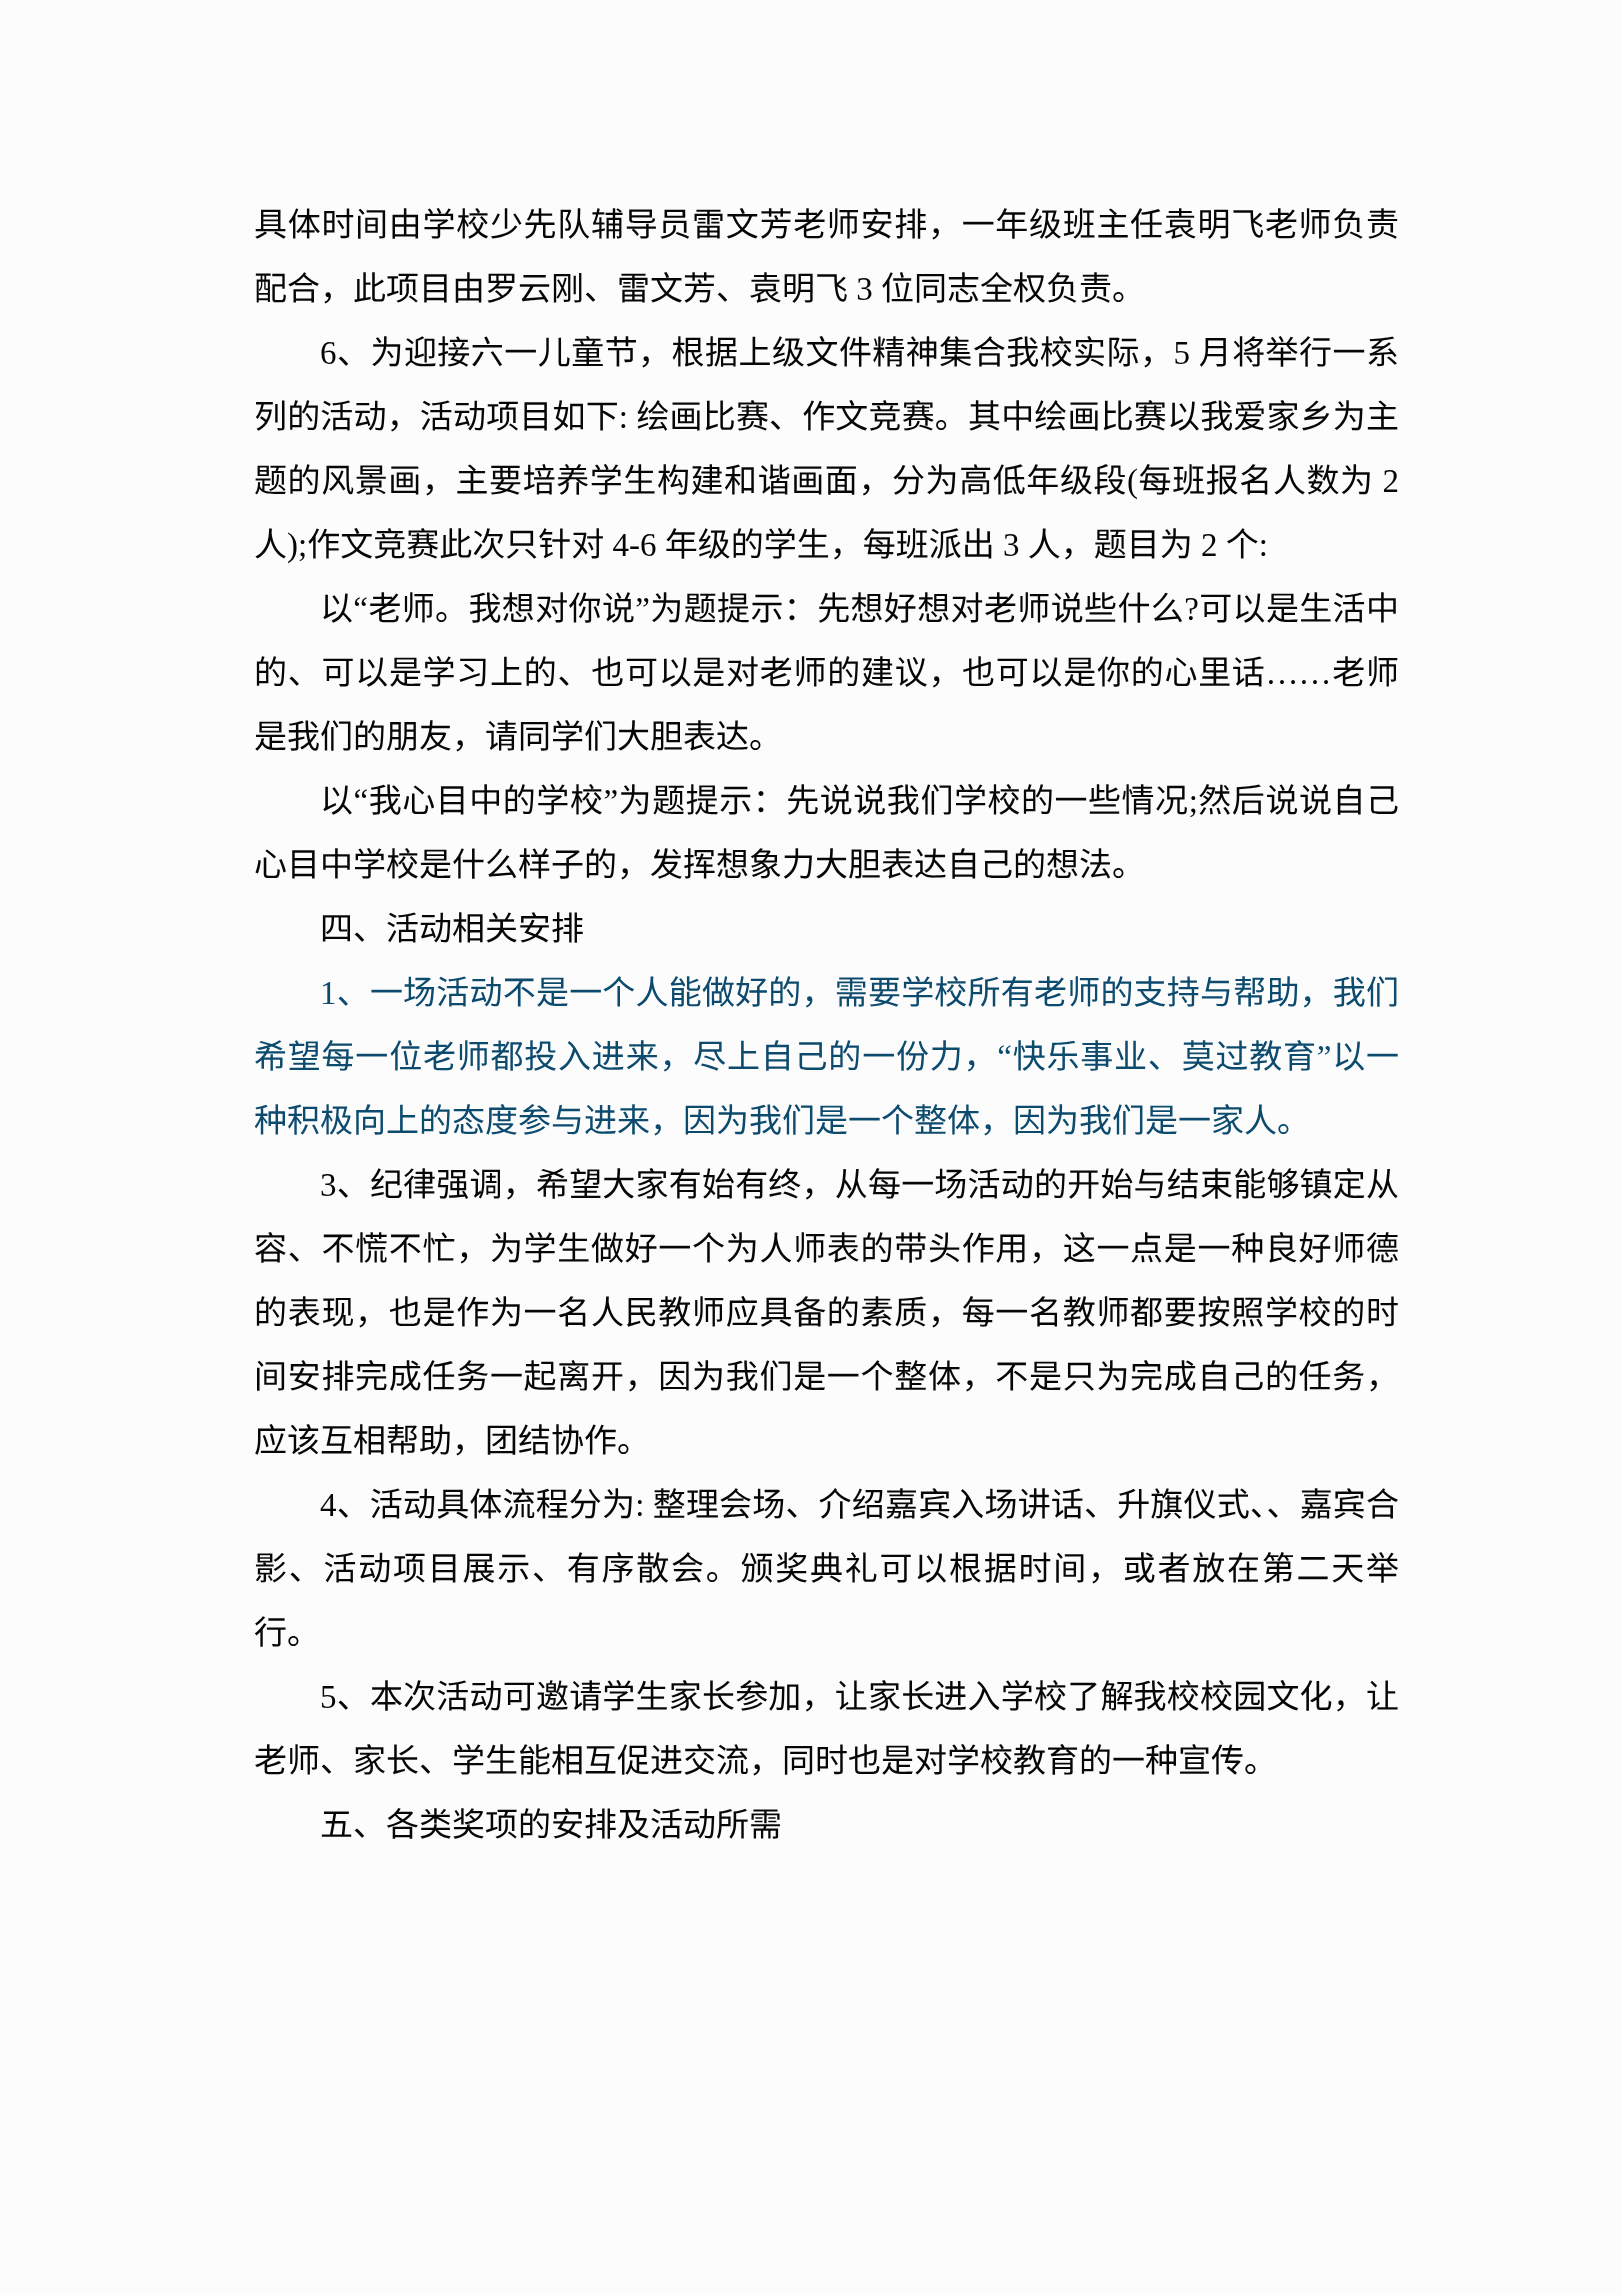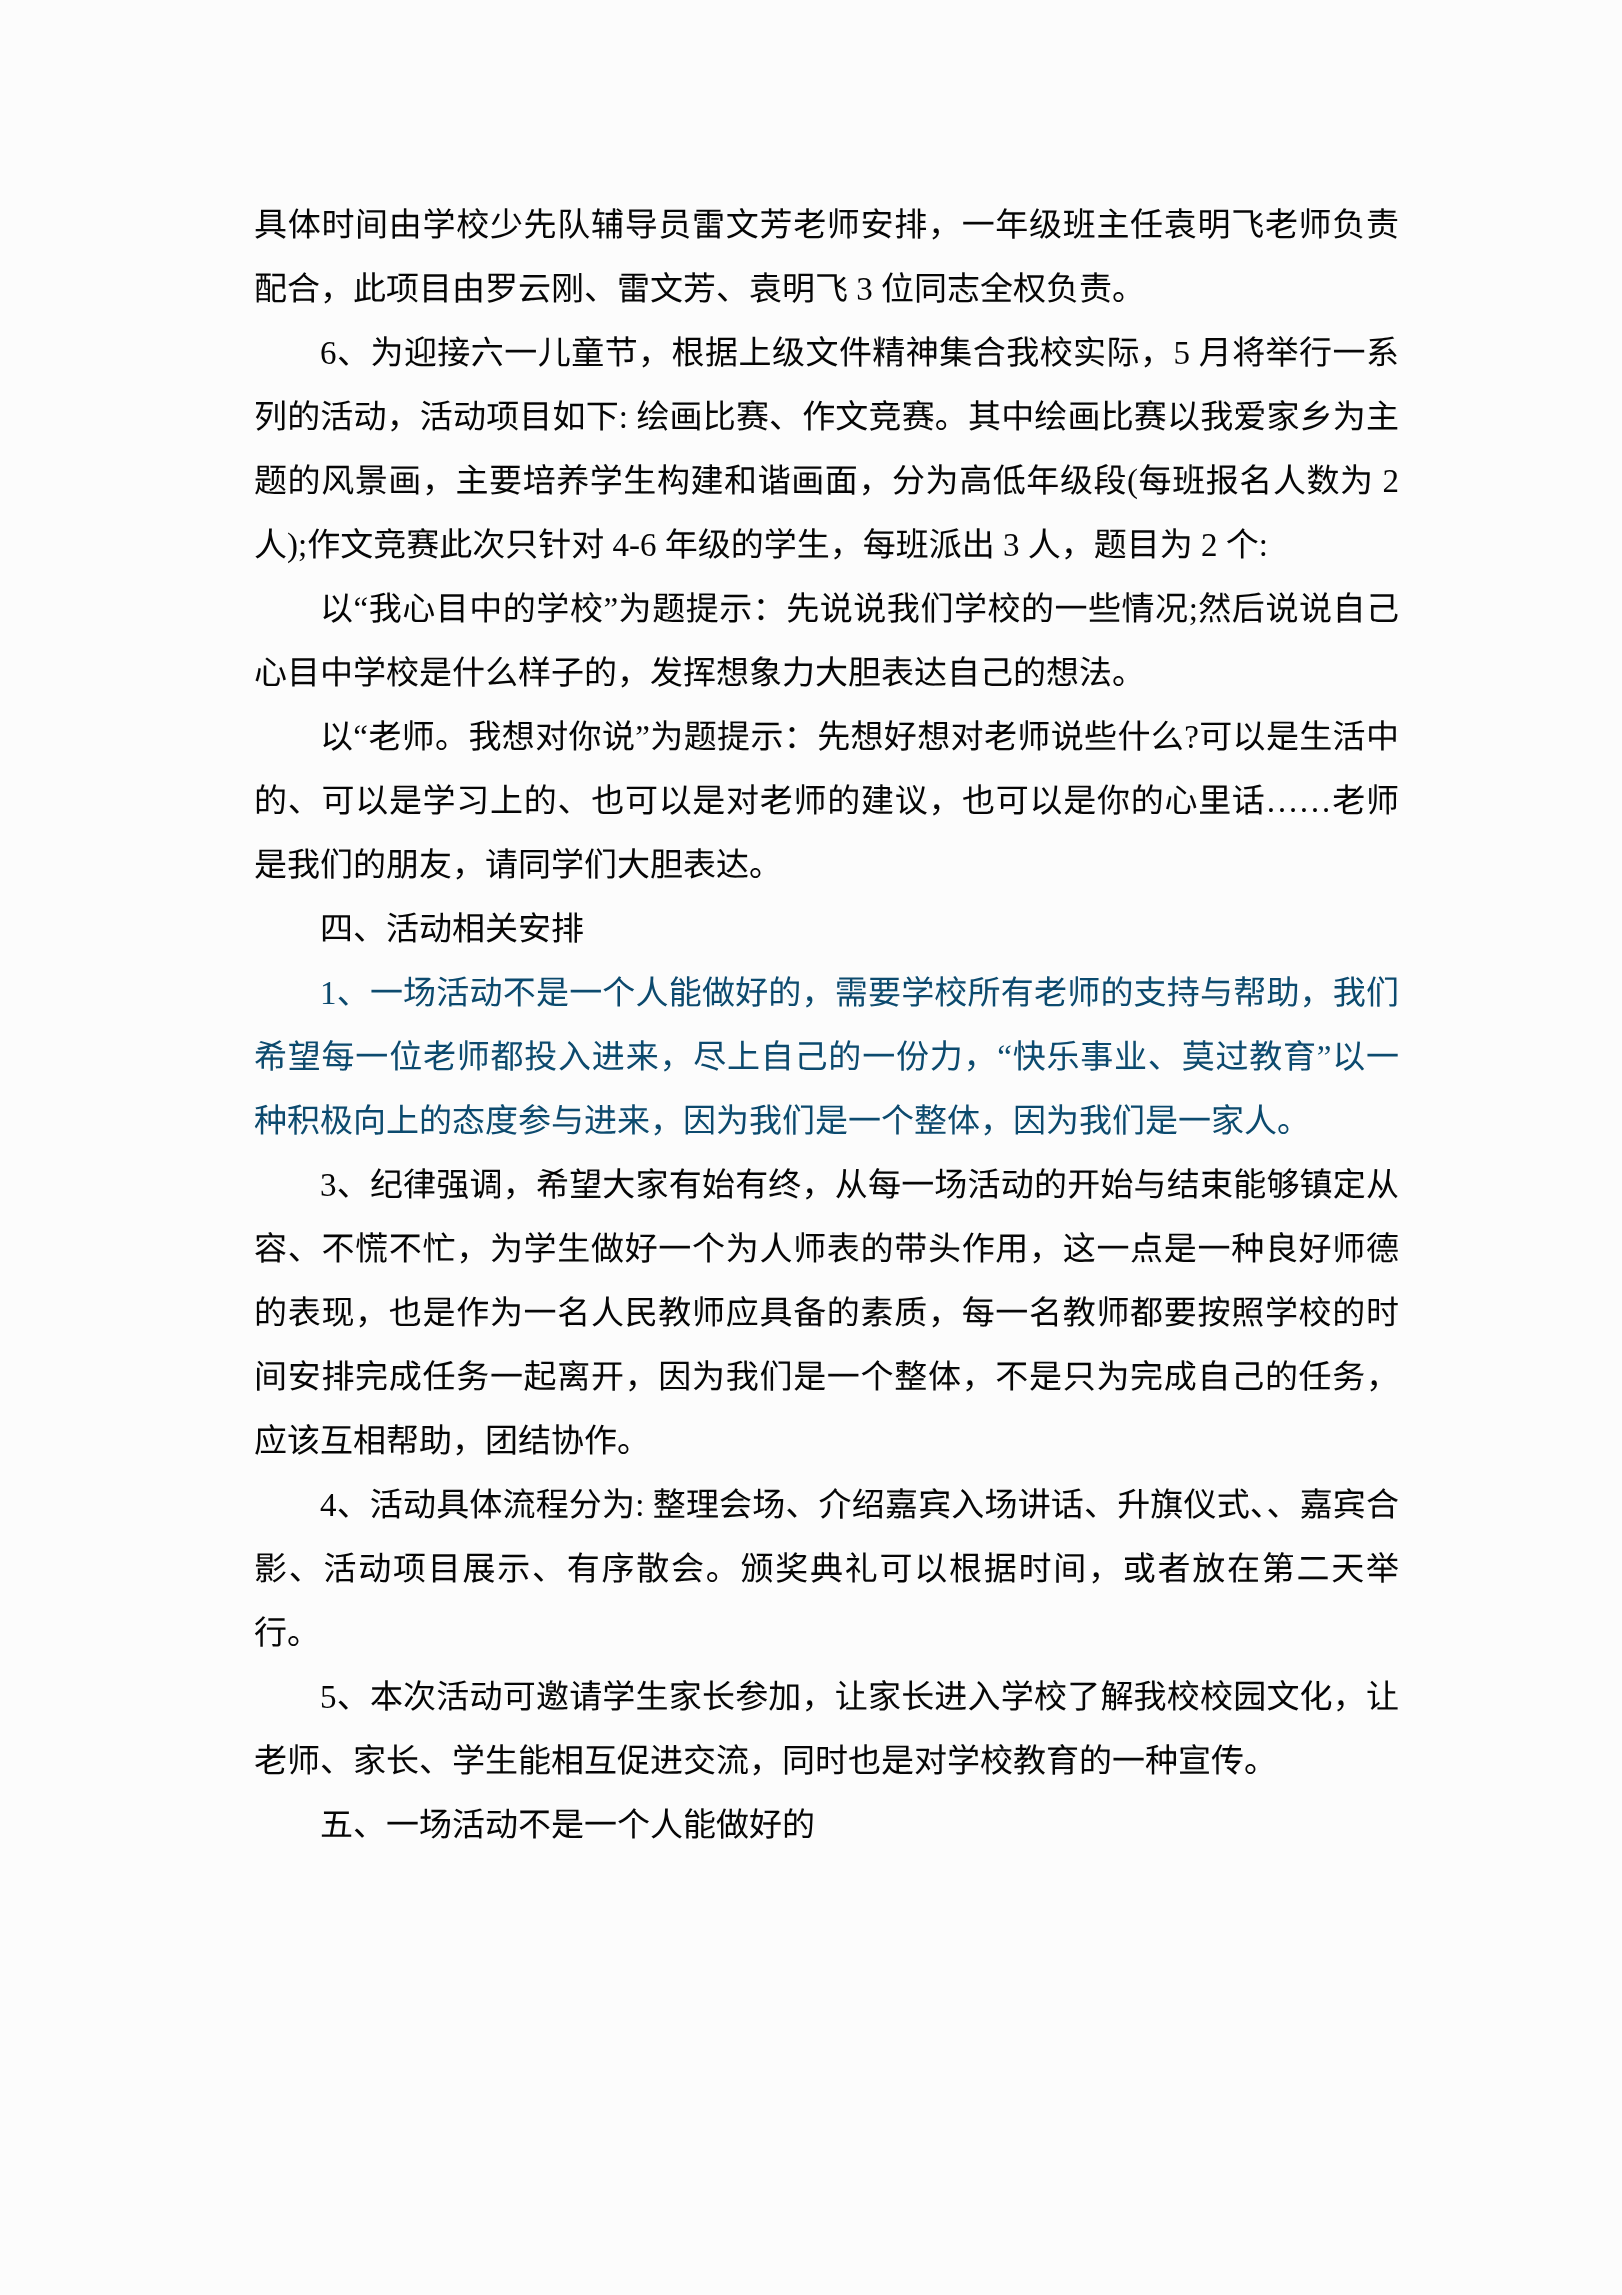--- a/index.html
+++ b/index.html
@@ -40,23 +40,23 @@
     text-indent: 2em;
   }
 </style>
 </head>
 <body>
 
 <div class="page" style="background: rgb(252, 252, 252);">
   <div class="doc-body">
     <p class="para" style="color: rgb(6, 6, 6);">具体时间由学校少先队辅导员雷文芳老师安排，一年级班主任袁明飞老师负责配合，此项目由罗云刚、雷文芳、袁明飞 3 位同志全权负责。</p>
     <p class="para indent" style="color: rgb(6, 6, 6);">6、为迎接六一儿童节，根据上级文件精神集合我校实际，5 月将举行一系列的活动，活动项目如下: 绘画比赛、作文竞赛。其中绘画比赛以我爱家乡为主题的风景画，主要培养学生构建和谐画面，分为高低年级段(每班报名人数为 2 人);作文竞赛此次只针对 4-6 年级的学生，每班派出 3 人，题目为 2 个:</p>
+    <p class="para indent" style="color: rgb(6, 6, 6);">以“老师。我想对你说”为题提示：先想好想对老师说些什么?可以是生活中的、可以是学习上的、也可以是对老师的建议，也可以是你的心里话……老师是我们的朋友，请同学们大胆表达。</p>
     <p class="para indent" style="color: rgb(6, 6, 6);">以“我心目中的学校”为题提示：先说说我们学校的一些情况;然后说说自己心目中学校是什么样子的，发挥想象力大胆表达自己的想法。</p>
-    <p class="para indent" style="color: rgb(6, 6, 6);">以“老师。我想对你说”为题提示：先想好想对老师说些什么?可以是生活中的、可以是学习上的、也可以是对老师的建议，也可以是你的心里话……老师是我们的朋友，请同学们大胆表达。</p>
     <p class="para indent" style="color: rgb(6, 6, 6);">四、活动相关安排</p>
     <p class="para indent" style="color: #0c4a6e;">1、一场活动不是一个人能做好的，需要学校所有老师的支持与帮助，我们希望每一位老师都投入进来，尽上自己的一份力，“快乐事业、莫过教育”以一种积极向上的态度参与进来，因为我们是一个整体，因为我们是一家人。</p>
     <p class="para indent" style="color: rgb(6, 6, 6);">3、纪律强调，希望大家有始有终，从每一场活动的开始与结束能够镇定从容、不慌不忙，为学生做好一个为人师表的带头作用，这一点是一种良好师德的表现，也是作为一名人民教师应具备的素质，每一名教师都要按照学校的时间安排完成任务一起离开，因为我们是一个整体，不是只为完成自己的任务，应该互相帮助，团结协作。</p>
     <p class="para indent" style="color: rgb(6, 6, 6);">4、活动具体流程分为: 整理会场、介绍嘉宾入场讲话、升旗仪式、、嘉宾合影、活动项目展示、有序散会。颁奖典礼可以根据时间，或者放在第二天举行。</p>
     <p class="para indent" style="color: rgb(6, 6, 6);">5、本次活动可邀请学生家长参加，让家长进入学校了解我校校园文化，让老师、家长、学生能相互促进交流，同时也是对学校教育的一种宣传。</p>
-    <p class="para indent" style="color: rgb(6, 6, 6);">五、一场活动不是一个人能做好的</p>
+    <p class="para indent" style="color: rgb(6, 6, 6);">五、各类奖项的安排及活动所需</p>
   </div>
 </div>
 
 
 </body></html>

